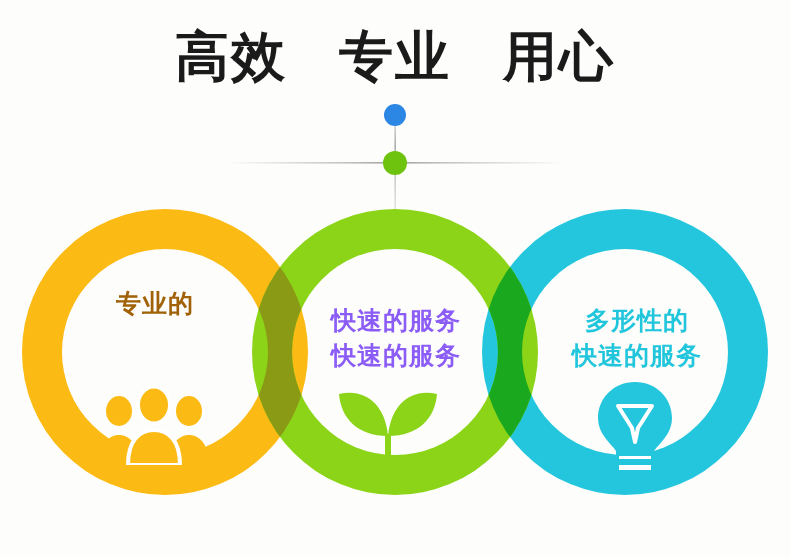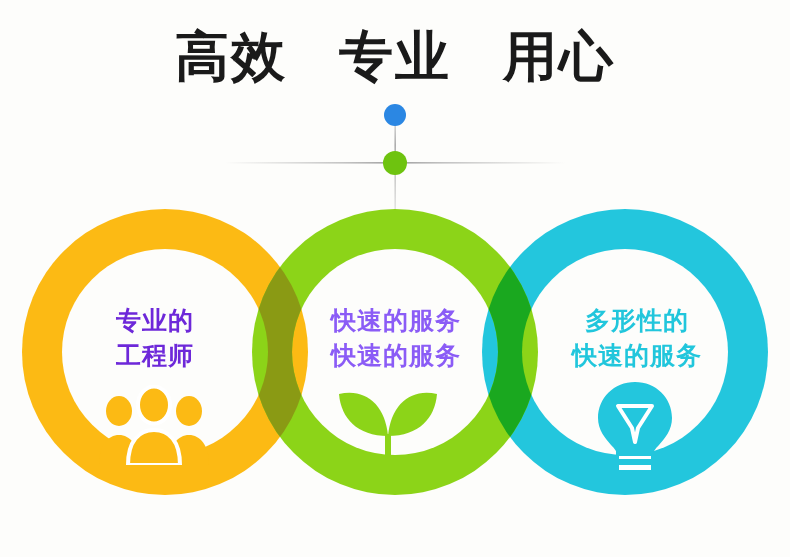--- a/index.html
+++ b/index.html
@@ -66,21 +66,21 @@
     text-align: center;
     font-weight: 700;
     font-size: 25px;
     line-height: 35px;
     letter-spacing: 1px;
     white-space: nowrap;
     user-select: none;
   }
   .ringtext .l2 { display: block; }
 
-  #text-1 { left: 60px;  top: 303px; width: 190px; color: #6d28d9; }
+  #text-1 { left: 60px;  top: 286px; width: 190px; color: #a16207; }
   #text-2 { left: 296px; top: 303px; width: 200px; color: #8b5cf6; }
   #text-3 { left: 528px; top: 303px; width: 218px; color: #21c6dc; }
 
   
   .icon-wrap {
     position: absolute;
     pointer-events: none;
   }
   #icon-1 { left: 96px;  top: 385px; width: 116px; height: 80px; }
   #icon-2 { left: 333px; top: 378px; width: 110px; height: 95px; }
@@ -177,21 +177,20 @@
       <rect x="0" y="0" width="790" height="330" fill="#8a9a14"></rect>
     </g>
 
     <g mask="url(#mi23)">
       <rect x="0" y="0" width="790" height="330" fill="#1aa81f"></rect>
     </g>
   </svg>
 
   <div class="ringtext" id="text-1">
     <span>专业的</span>
-    <span class="l2">工程师</span>
   </div>
 
   <div class="ringtext" id="text-2">
     <span>快速的服务</span>
     <span class="l2">快速的服务</span>
   </div>
 
   <div class="ringtext" id="text-3">
     <span>多形性的</span>
     <span class="l2">快速的服务</span>

